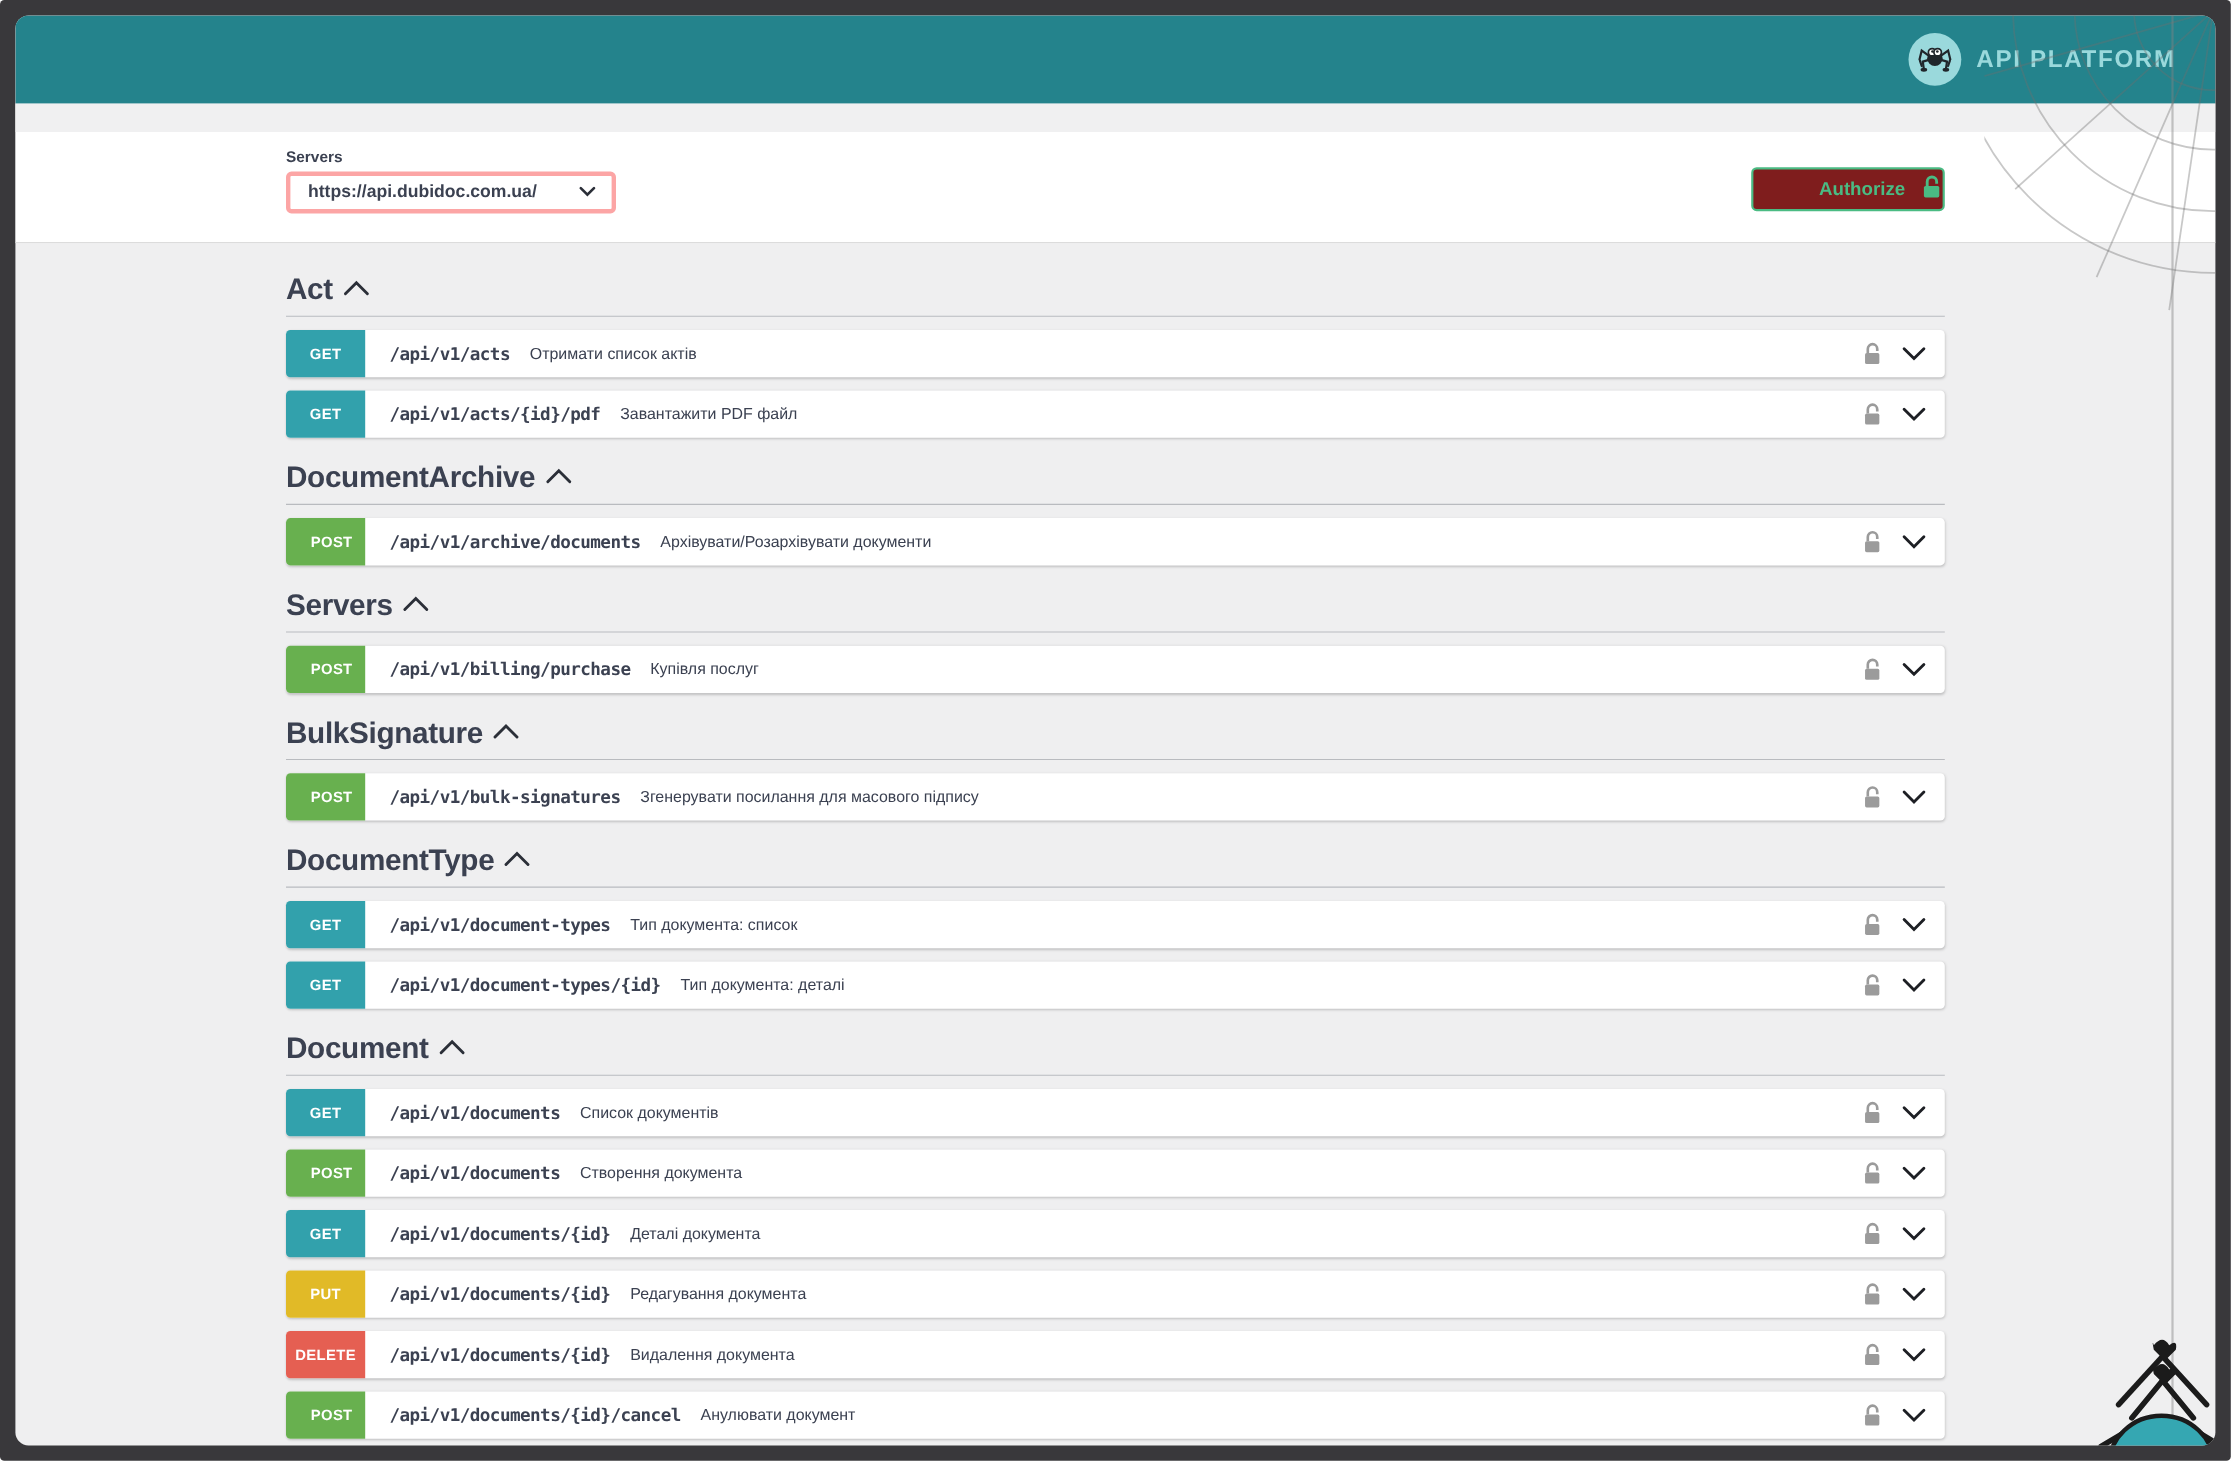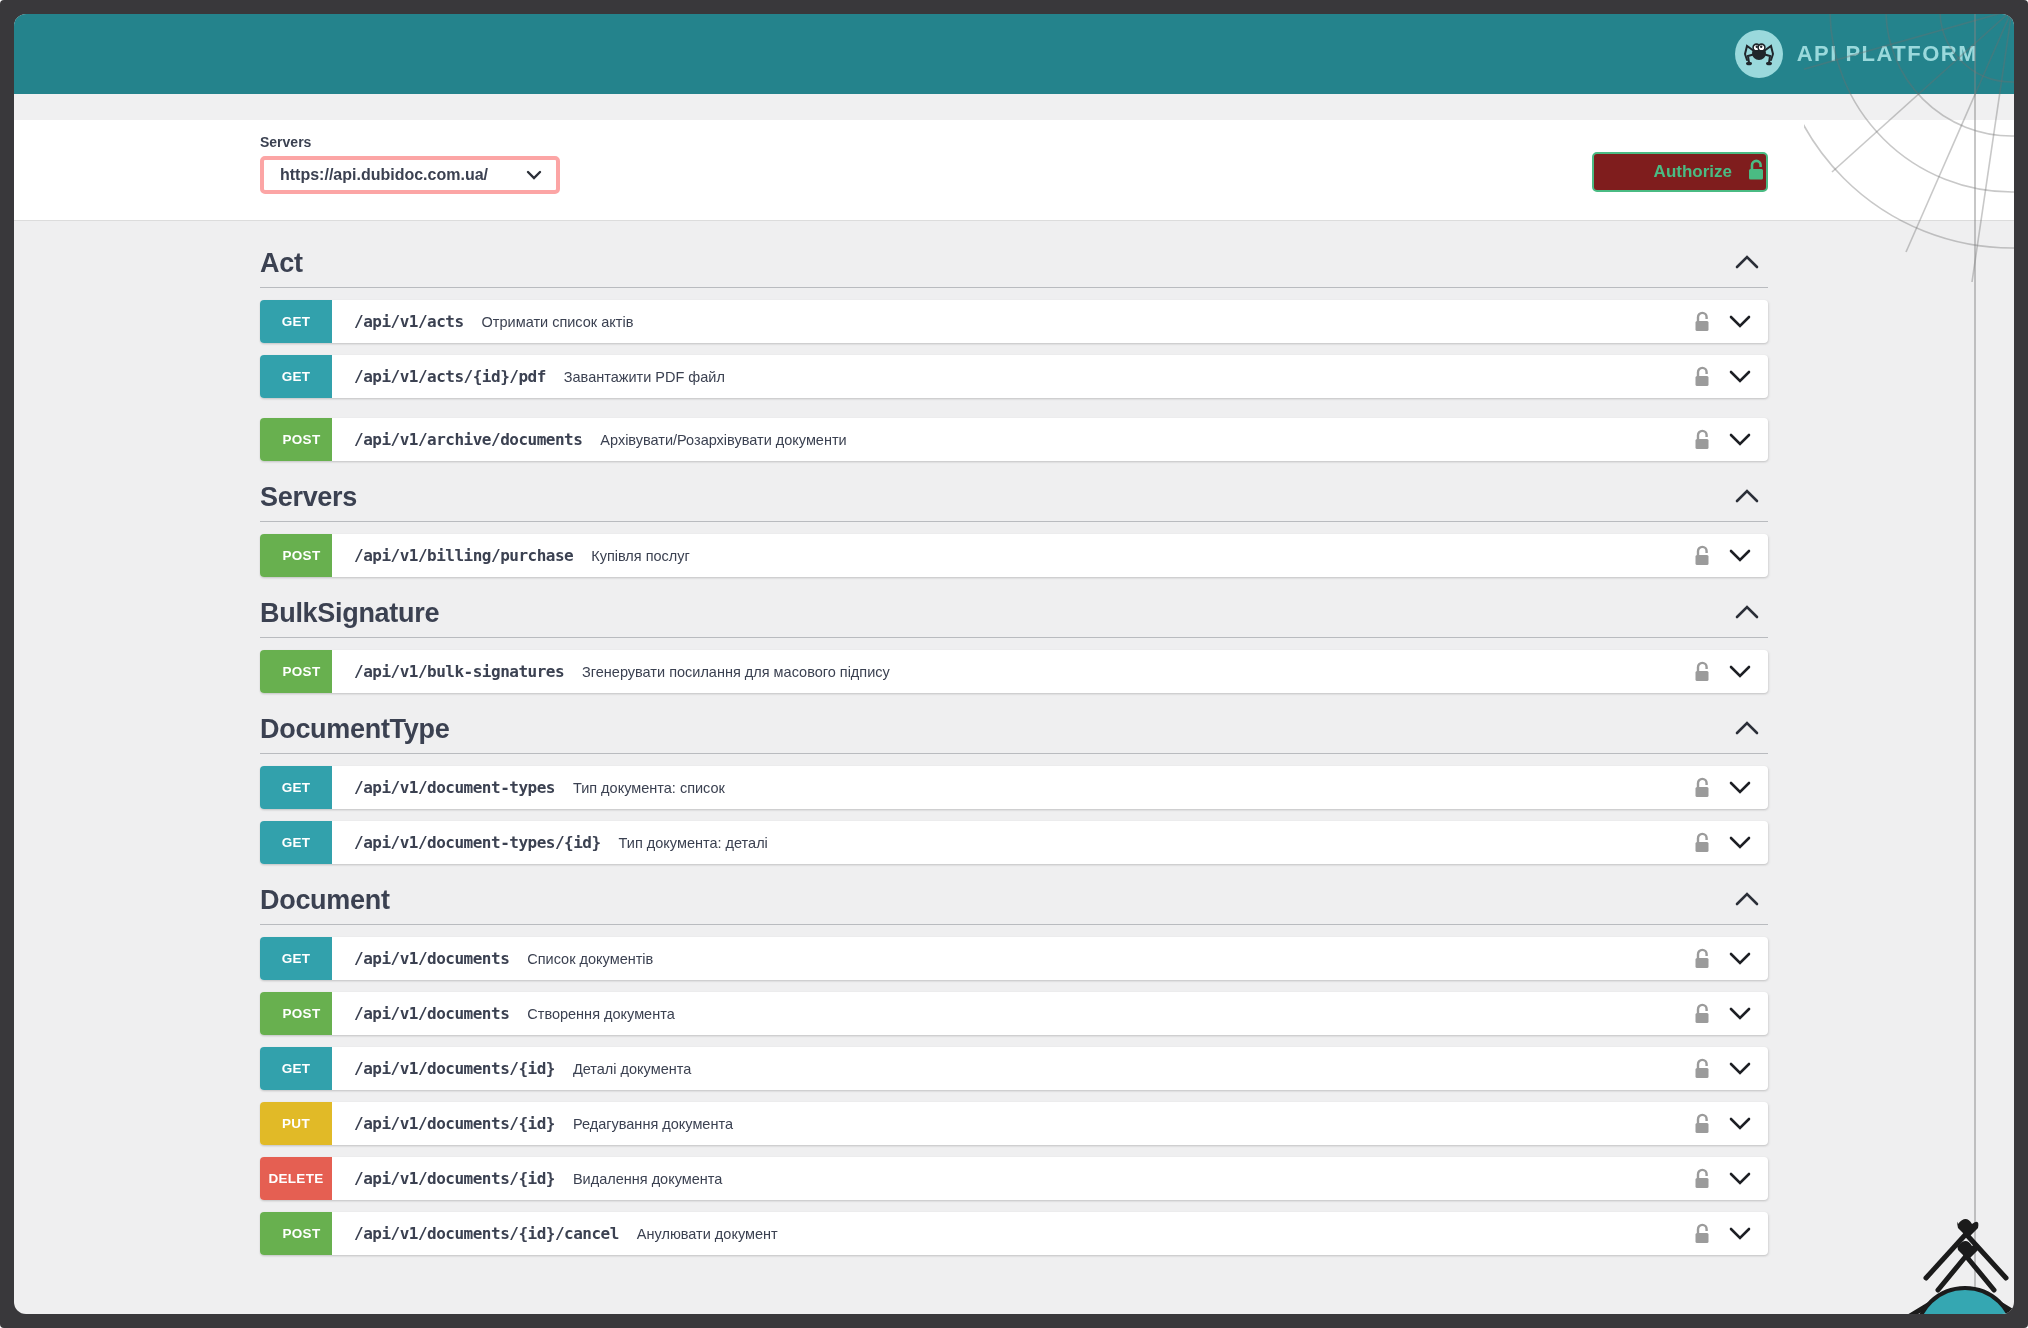--- a/index.html
+++ b/index.html
@@ -19,21 +19,21 @@
   .band-inner { display: flex; align-items: flex-end; justify-content: space-between; padding: 14px 246px 26px 246px; }
   .servers-label { font-size: 14px; font-weight: bold; color: var(--ink); margin-bottom: 6px; }
   .server-select { width: 300px; height: 38px; border: 4px solid #fca5a5; border-radius: 5px; background: #fff; display: flex; align-items: center; justify-content: space-between; padding: 0 14px 0 16px; cursor: pointer; }
   .server-select span.url { font-size: 16px; font-weight: bold; color: var(--ink); }
   .authorize-btn { width: 176px; height: 40px; border: 2px solid var(--auth-green); border-radius: 5px; background: #7f1d1d; color: var(--auth-green); display: flex; align-items: center; justify-content: flex-end; gap: 14px; font-size: 17px; font-weight: bold; cursor: pointer; margin-bottom: 2px; }
 
   
   .content { flex: 1 1 auto; overflow: hidden; padding-top: 26px; position: relative; z-index: 1; }
   .sections { max-width: 1508px; margin: 0 auto; }
   .section { margin-bottom: 20px; }
-  .section-head { display: flex; align-items: center; justify-content: space-between; border-bottom: 1px solid rgba(59,65,81,.3); padding-bottom: 8px; cursor: pointer; }
+  .section-head { display: flex; align-items: center; border-bottom: 1px solid rgba(59,65,81,.3); padding-bottom: 8px; cursor: pointer; }
   .section-title { font-size: 27px; line-height: 32px; font-weight: bold; color: var(--ink); letter-spacing: -0.3px; }
   .collapse-btn { background: none; border: none; cursor: pointer; padding: 4px 8px; }
   .op-row { display: flex; align-items: center; background: #ffffff; border-radius: 4px; height: 43px; margin-top: 12px; box-shadow: 0 1px 2px rgba(0,0,0,.12), 1px 1px 3px rgba(0,0,0,.08); cursor: pointer; }
   .method { flex: 0 0 72px; height: 43px; border-radius: 4px 0 0 4px; display: flex; align-items: center; justify-content: center; color: #fff; font-size: 13.5px; font-weight: bold; letter-spacing: .3px; }
   .m-get { background: var(--get); }
   .m-post { background: var(--post); padding-left: 11px; }
   .m-put { background: var(--put); }
   .m-delete { background: var(--delete); }
   .op-path { font-family: "DejaVu Sans Mono", monospace; font-weight: bold; font-size: 16px; color: var(--ink); margin-left: 22px; letter-spacing: -0.5px; }
   .op-summary { font-size: 14.5px; color: #3b4151; margin-left: 18px; }
@@ -147,20 +147,28 @@
     <span class="op-caret">
       <svg width="24" height="14" viewBox="0 0 24 14">
                     <polyline points="3,2 12,11 21,2" fill="none" stroke="#1d1f24" stroke-width="2.6" stroke-linecap="round"></polyline>
                   </svg>
     </span>
   </div>
 </div>
   </div>
 
   <div class="section">
+    <div class="section-head">
+      <span class="section-title">DocumentArchive</span>
+      <button class="collapse-btn">
+        <svg width="26" height="16" viewBox="0 0 26 16">
+                  <polyline points="3,13 13,3 23,13" fill="none" stroke="#2b2f38" stroke-width="2.6" stroke-linecap="round"></polyline>
+                </svg>
+      </button>
+    </div>
     <div>
   <div class="op-row">
     <span class="method m-post">POST</span>
     <span class="op-path">/api/v1/archive/documents</span>
     <span class="op-summary">Архівувати/Розархівувати документи</span>
     <span class="op-spacer"></span>
     <span class="op-lock">
       <svg width="20" height="22" viewBox="0 0 20 22">
         <path d="M6 10 V6.2 a4.3 4.3 0 0 1 8.6 0 V8" fill="none" stroke="#9b9b9b" stroke-width="2.4"></path>
         <rect x="3.5" y="10" width="13" height="10" rx="1.5" fill="#9b9b9b"></rect>

